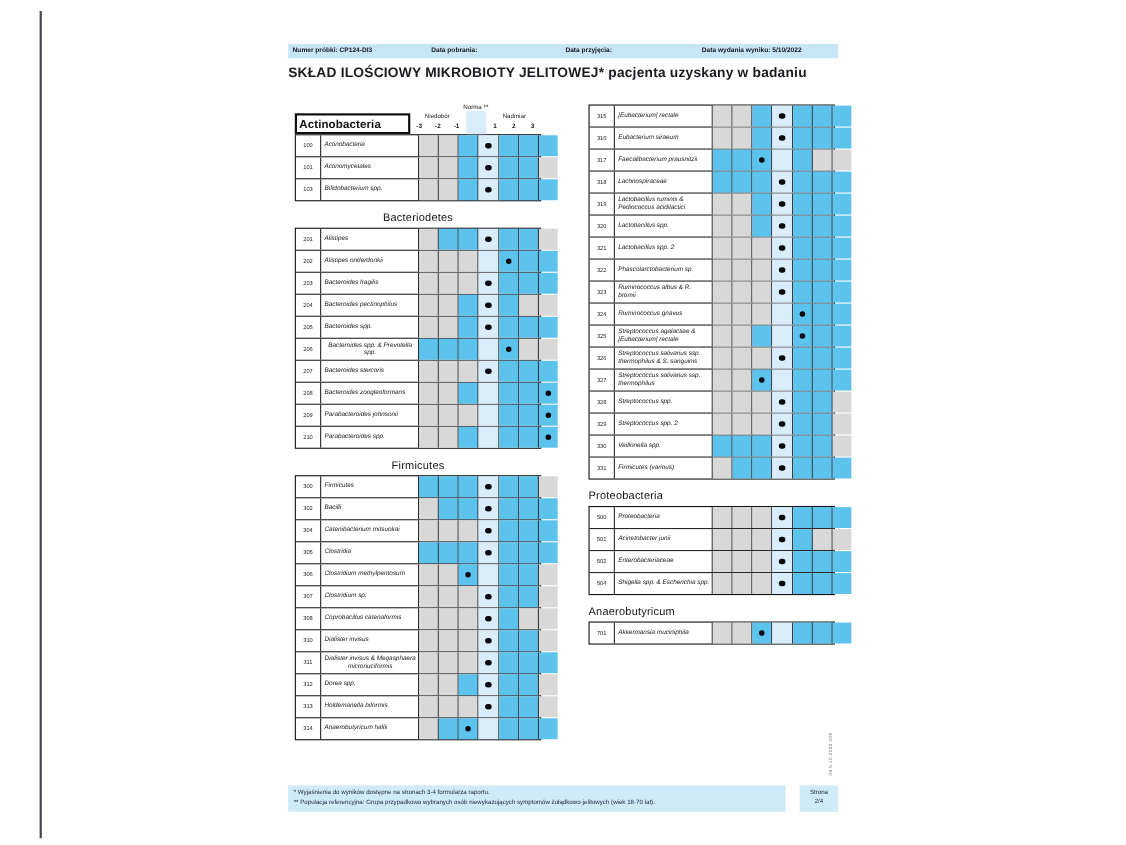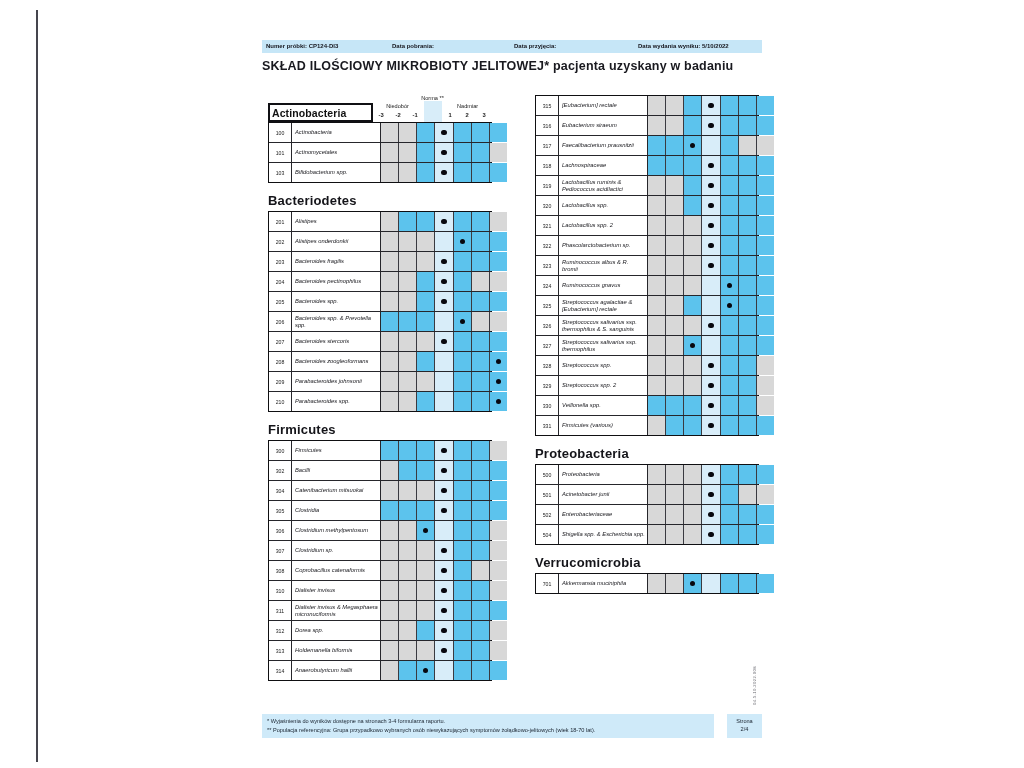--- a/index.html
+++ b/index.html
@@ -18,25 +18,25 @@
   #meta-bar span{position:absolute;top:3px;font-size:6px;font-weight:bold;color:#15151c;white-space:nowrap;}
   #meta-sample{left:4px;}
   #meta-collected{left:130px;}
   #meta-received{left:252px;}
   #meta-issued{left:376px;}
 
   
   #doc-title{left:262px;top:59px;width:500px;font-size:12.5px;font-weight:bold;color:#19191f;letter-spacing:.2px;white-space:nowrap;}
 
   
-  #col0{left:268px;top:95px;width:224px;}
+  #col0{left:268px;top:95px;width:224px;text-align:center;}
   #col1{left:535px;top:95px;width:224px;}
 
   .section{margin:0;}
-  .plain-title{font-size:13px;font-weight:bold;color:#141419;margin:10px 0 3px 0;letter-spacing:.2px;}
+  .plain-title{font-size:10px;font-weight:normal;color:#141419;margin:10px 0 3px 0;letter-spacing:.2px;}
 
   .scale-head{display:flex;width:224px;align-items:flex-end;height:27px;}
   .title-box{
     width:97px;height:13px;border:2px solid #101014;background:#fff;
     font-size:10.5px;font-weight:bold;display:flex;align-items:center;padding:1px 2px;
     white-space:nowrap;letter-spacing:.1px;
   }
   .head-grid{width:120px;height:27px;position:relative;font-size:5.6px;color:#222;}
   .head-strip{position:absolute;left:51px;top:6px;bottom:0;width:18px;background:#d8edf9;}
   .hg-label{position:absolute;transform:translateX(-50%);white-space:nowrap;}
@@ -713,21 +713,21 @@
           <div class="gcell n norma">
             <div class="dot"></div>
           </div>
           <div class="gcell b"></div>
           <div class="gcell b"></div>
           <div class="gcell b"></div>
         </div>
       </div>
     </div>
     <div class="section">
-      <div class="plain-title">Verrucomicrobia</div>
+      <div class="plain-title">Anaerobutyricum</div>
       <div class="tbl">
         <div class="row">
           <div class="cell-id">701</div>
           <div class="cell-name">Akkermansia muciniphila</div>
           <div class="gcell g"></div>
           <div class="gcell g"></div>
           <div class="gcell b">
             <div class="dot"></div>
           </div>
           <div class="gcell n norma"></div>

